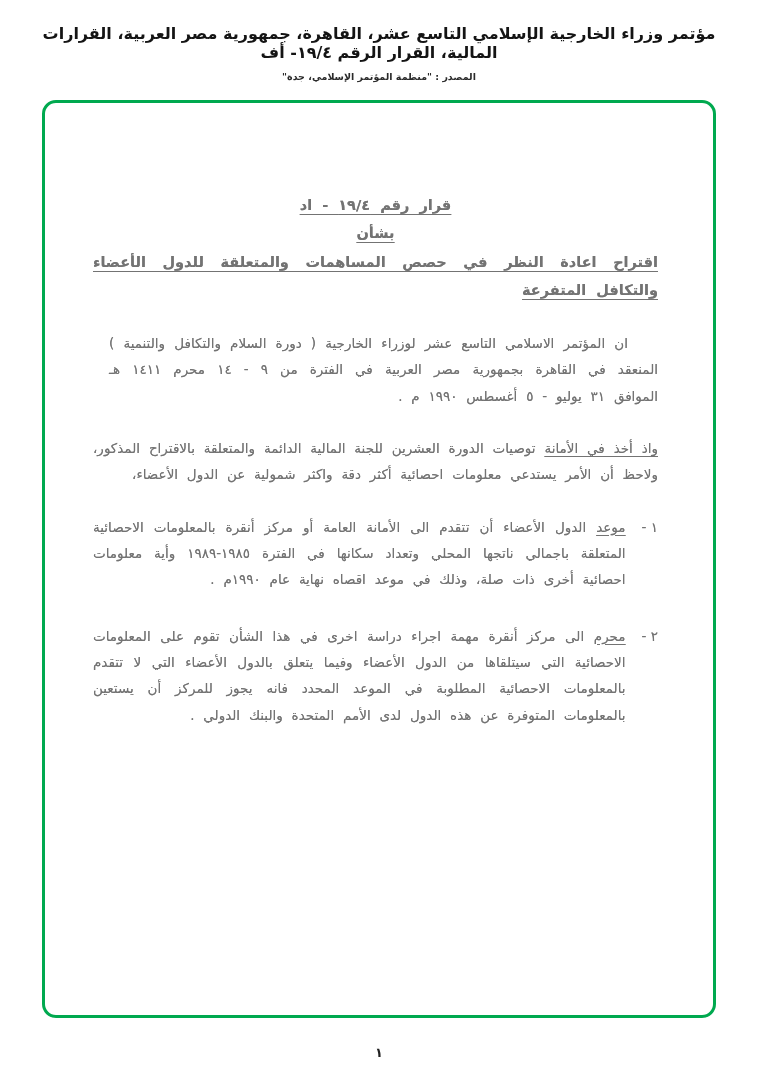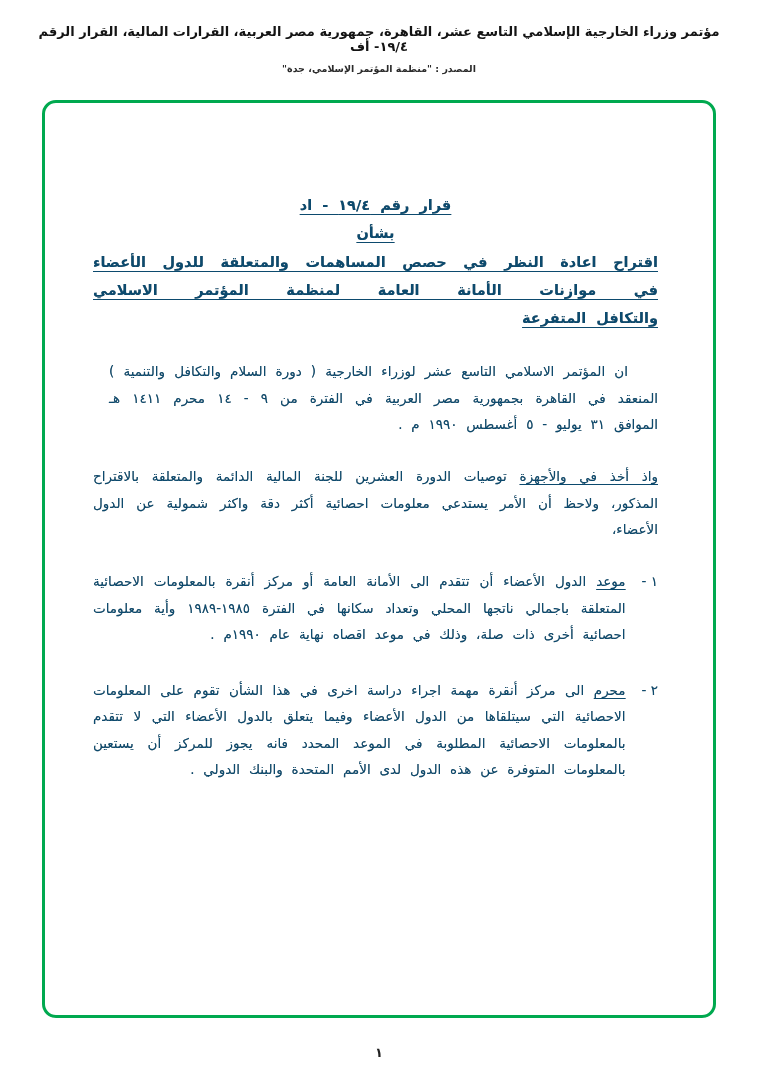--- a/index.html
+++ b/index.html
@@ -19,21 +19,21 @@
   
   .top-header {
     position: absolute;
     top: 24px;
     left: 20px;
     right: 20px;
     text-align: center;
     color: #141414;
   }
   .top-header .line1 {
-    font-size: 13px;
+    font-size: 16px;
     font-weight: bold;
     letter-spacing: 0.1px;
   }
   .top-header .line2 {
     font-size: 9.5px;
     font-weight: bold;
     margin-top: 9px;
     color: #2a2a2a;
   }
   
@@ -47,21 +47,21 @@
     border-radius: 14px;
     box-sizing: border-box;
     background: #ffffff;
   }
   
   .doc-content {
     position: absolute;
     top: 88px;
     right: 55px;
     left: 48px;
-    color: #0c4a6e;
+    color: #737373;
     font-size: 13.5px;
     line-height: 1.95;
     text-shadow: 0 0 0.6px rgba(70,70,70,0.55);
   }
   .title-block {
     margin-bottom: 26px;
   }
   .title-line {
     text-decoration: underline;
     text-underline-offset: 4px;
@@ -130,28 +130,27 @@
     <div class="line2">المصدر : "منظمة المؤتمر الإسلامي، جدة"</div>
   </div>
 
   <div class="doc-frame">
     <div class="doc-content">
 
       <div class="title-block">
         <div class="title-line title-centered">قرار رقم ١٩/٤ - اد</div>
         <div class="title-line title-centered">بشأن</div>
         <div class="title-line title-justified">اقتراح اعادة النظر في حصص المساهمات والمتعلقة للدول الأعضاء</div>
-        <div class="title-line title-justified">في موازنات الأمانة العامة لمنظمة المؤتمر الاسلامي</div>
         <div class="title-line title-right">والتكافل المتفرعة</div>
       </div>
 
       <p class="para indented"><span class="lead"></span><span>ان المؤتمر الاسلامي التاسع عشر لوزراء الخارجية ( دورة السلام والتكافل والتنمية ) المنعقد في القاهرة بجمهورية مصر العربية في الفترة من ٩ - ١٤ محرم ١٤١١ هـ الموافق ٣١ يوليو - ٥ أغسطس ١٩٩٠ م .</span></p>
 
 
-      <p class="para"><span class="lead">واذ أخذ في والأجهزة</span><span> توصيات الدورة العشرين للجنة المالية الدائمة والمتعلقة بالاقتراح المذكور، ولاحظ أن الأمر يستدعي معلومات احصائية أكثر دقة واكثر شمولية عن الدول الأعضاء،</span></p>
+      <p class="para"><span class="lead">واذ أخذ في الأمانة</span><span> توصيات الدورة العشرين للجنة المالية الدائمة والمتعلقة بالاقتراح المذكور، ولاحظ أن الأمر يستدعي معلومات احصائية أكثر دقة واكثر شمولية عن الدول الأعضاء،</span></p>
 
       <div class="num-item">
         <span class="num">١ -</span>
         <span class="body"><span class="lead">موعد</span><span> الدول الأعضاء أن تتقدم الى الأمانة العامة أو مركز أنقرة بالمعلومات الاحصائية المتعلقة باجمالي ناتجها المحلي وتعداد سكانها في الفترة ١٩٨٥-١٩٨٩ وأية معلومات احصائية أخرى ذات صلة، وذلك في موعد اقصاه نهاية عام ١٩٩٠م .</span></span>
       </div>
 
       <div class="num-item">
         <span class="num">٢ -</span>
         <span class="body"><span class="lead">محرم</span><span> الى مركز أنقرة مهمة اجراء دراسة اخرى في هذا الشأن تقوم على المعلومات الاحصائية التي سيتلقاها من الدول الأعضاء وفيما يتعلق بالدول الأعضاء التي لا تتقدم بالمعلومات الاحصائية المطلوبة في الموعد المحدد فانه يجوز للمركز أن يستعين بالمعلومات المتوفرة عن هذه الدول لدى الأمم المتحدة والبنك الدولي .</span></span>
       </div>

